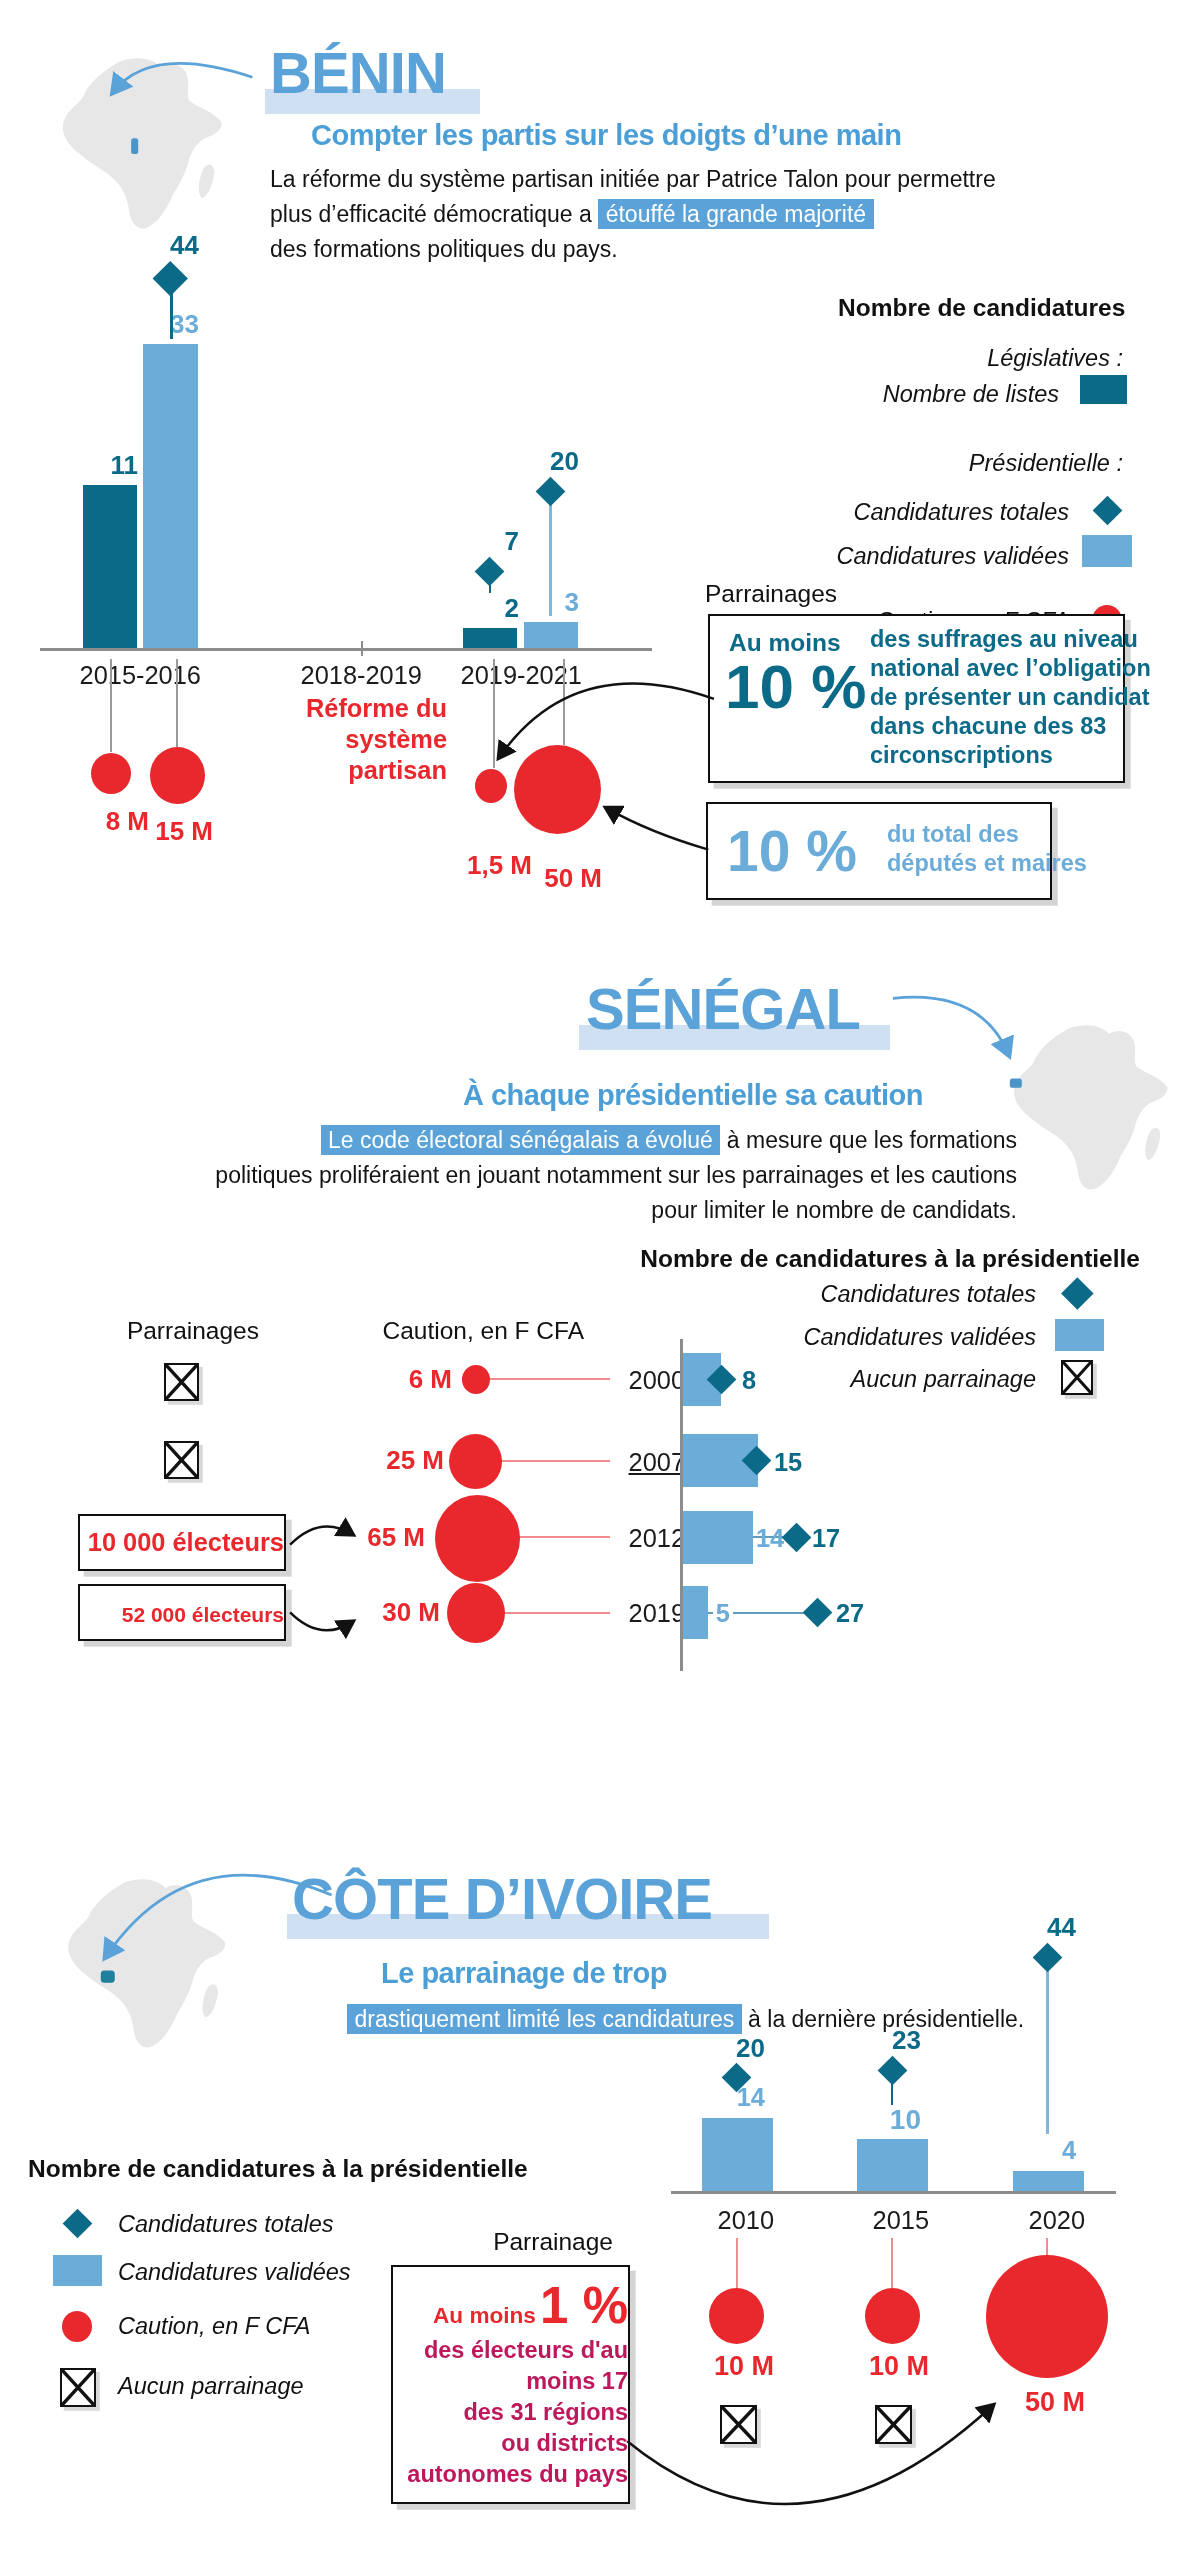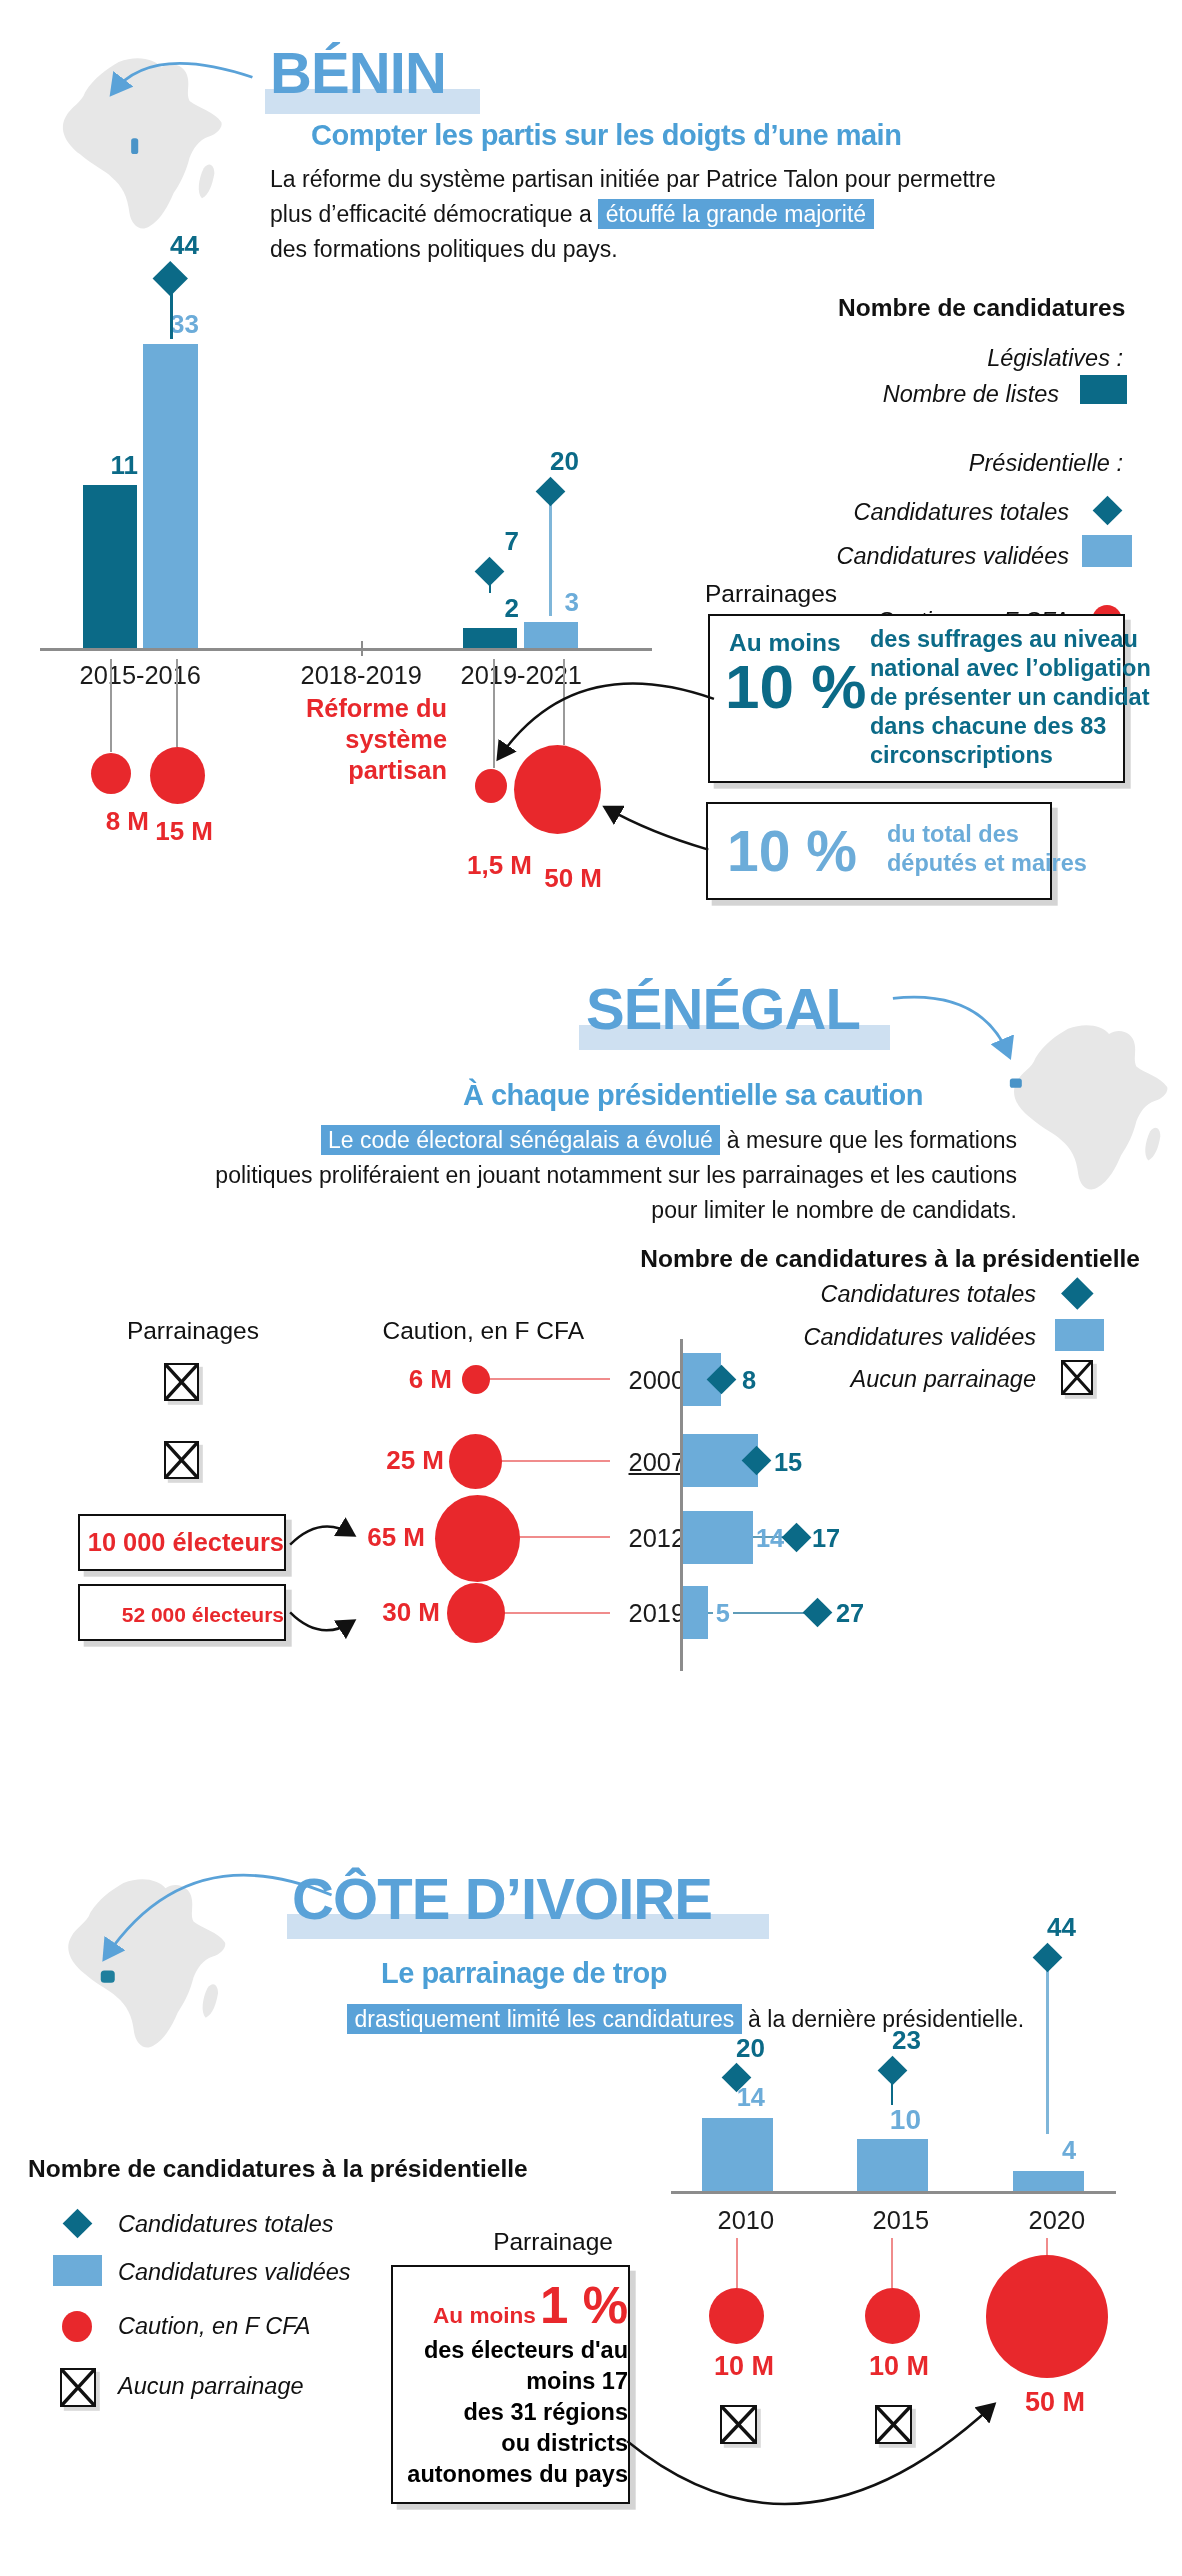--- a/index.html
+++ b/index.html
@@ -285,21 +285,21 @@
         <path d="M0 0 L10 11 M10 0 L0 11" stroke="#111" stroke-width="1.1" fill="none"></path>
       </svg>
     </div>
 
   <div class="abs leg-h ctr nw" style="left:443px;top:2228px;width:170px;font-weight:400;">Parrainage</div>
   <div class="box" style="left:391px;top:2265px;width:235px;height:235px;">
     <div class="abs ctr" style="left:0;top:13px;width:100%;color:#e8282c;">
       <span style="font-weight:700;font-size:22.6px;">Au moins</span>
       <span class="bigpct" style="font-size:51px;">1 %</span>
     </div>
-    <div class="abs ctr" style="left:0;top:68px;width:100%;color:#000000;font-weight:700;font-size:23.5px;line-height:31px;">
+    <div class="abs ctr" style="left:0;top:68px;width:100%;color:#be185d;font-weight:700;font-size:23.5px;line-height:31px;">
       <div class="nw">des électeurs d'au</div>
       <div class="nw">moins 17</div>
       <div class="nw">des 31 régions</div>
       <div class="nw">ou districts</div>
       <div class="nw">autonomes du pays</div>
     </div>
   </div>
 
   <svg class="overlay" width="1183" height="2576" viewBox="0 0 1256 2735">
     <defs>

